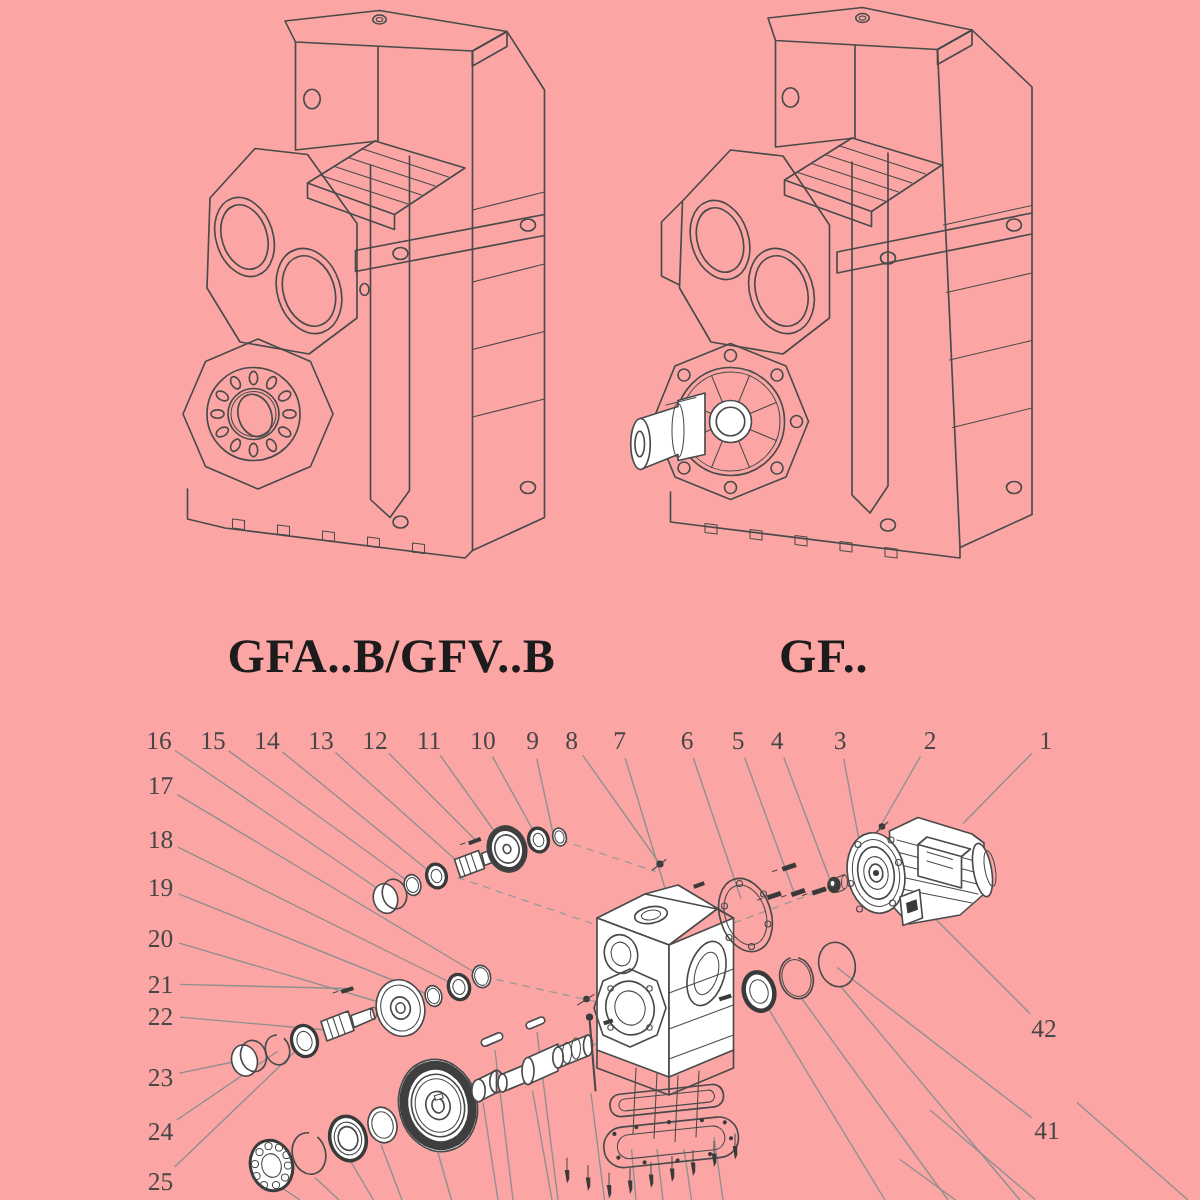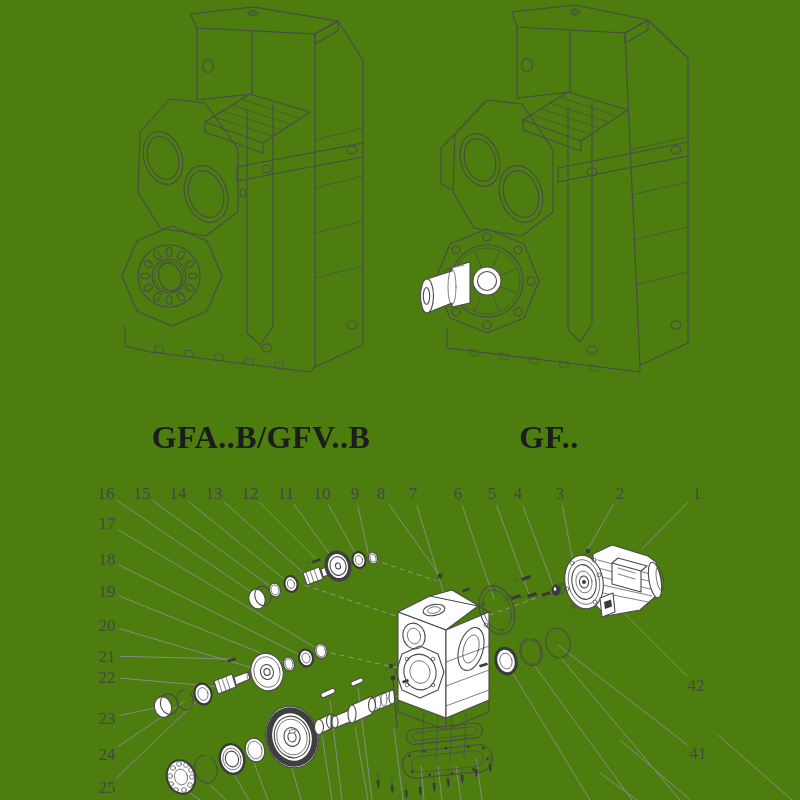--- a/index.html
+++ b/index.html
@@ -1,16 +1,16 @@
 <!DOCTYPE html>
 <html><head>
 <meta charset="utf-8">
 <style>
   html,body{margin:0;padding:0;background:#fff;}
-  .stage{position:relative;width:800px;height:800px;background:#4d7c0f;overflow:hidden;
+  .stage{position:relative;width:800px;height:800px;background:#fca5a5;overflow:hidden;
          font-family:"Liberation Serif",serif;}
   svg{display:block}
   .art  {stroke:#4a4a4a;stroke-width:1.1;fill:none;stroke-linejoin:round;stroke-linecap:round;}
   .artw {stroke:#4a4a4a;stroke-width:1.1;fill:#ffffff;stroke-linejoin:round;stroke-linecap:round;}
   .thin {stroke-width:0.7;}
   .dark {stroke:#3a3a3a;stroke-width:2.2;fill:#ffffff;}
   .band {stroke:#3f3f3f;fill:none;}
   .fill {fill:#3a3a3a;stroke:none;}
   .leader{stroke:#8f8f8f;stroke-width:0.9;fill:none;}
   .dashed{stroke:#9a9a9a;stroke-width:0.9;stroke-dasharray:5 4;fill:none;}

